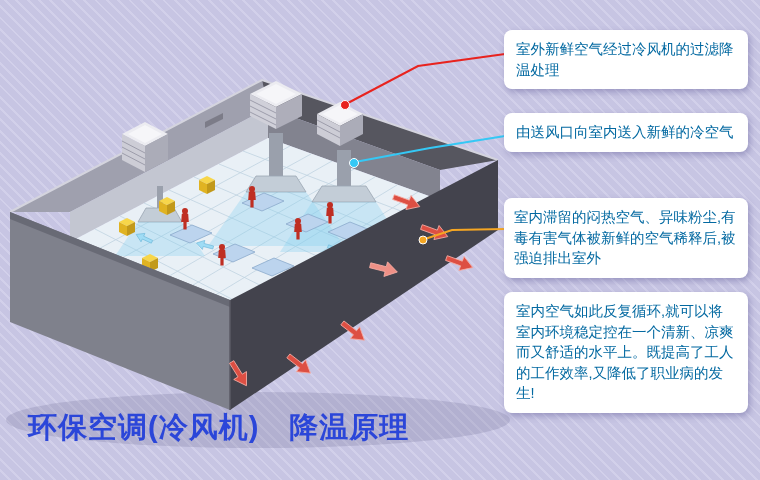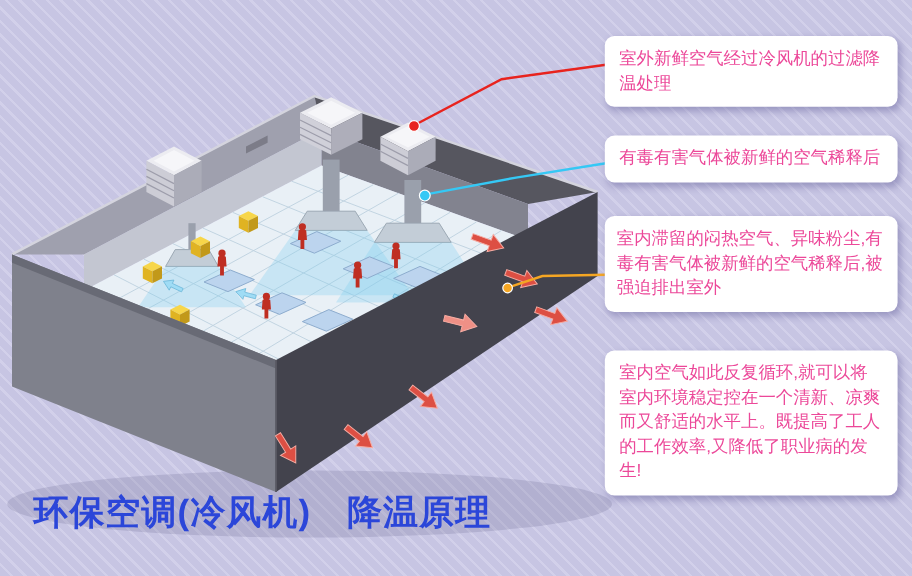--- a/index.html
+++ b/index.html
@@ -6,26 +6,26 @@
   .stage{
     position:relative;width:760px;height:480px;overflow:hidden;
     font-family:"Liberation Sans",sans-serif;
     background:repeating-linear-gradient(45deg,#c7c5e3 0px,#c7c5e3 6px,#d2d0ea 6px,#d2d0ea 8px);
   }
   .art{position:absolute;left:0;top:0;}
   .pointers{position:absolute;left:0;top:0;width:760px;height:480px;}
   .callout{
     position:absolute;left:504px;width:244px;box-sizing:border-box;
     background:#ffffff;border-radius:8px;padding:9px 12px;
-    color:#ec4899;font-size:14.5px;line-height:1.42;
+    color:#0369a1;font-size:14.5px;line-height:1.42;
     box-shadow:2px 3px 6px rgba(96,90,150,.45);
   }
   .callout-1{top:30px;}
   .callout-2{top:113px;}
-  .callout-3{top:180px;padding-left:10px;}
+  .callout-3{top:198px;padding-left:10px;}
   .callout-4{top:292px;}
   .main-title{
     position:absolute;left:28px;top:408px;
     font-size:29px;font-weight:bold;color:#2b46d9;letter-spacing:1px;
   }
 </style>
 </head>
 <body>
 
 <div class="stage">
@@ -186,21 +186,21 @@
     <polyline points="505,136 430,148 355,162" fill="none" stroke-width="2" stroke="#35c8f5"></polyline>
     <circle cx="354" cy="163" r="4.5" stroke="#ffffff" stroke-width="1" fill="#35c8f5"></circle>
     <polyline points="505,229 452,230 425,239" fill="none" stroke-width="2" stroke="#f5a623"></polyline>
     <circle cx="423" cy="240" r="4" stroke="#ffffff" stroke-width="1" fill="#f5a623"></circle>
   </svg>
 
   <div class="callout callout-1">
     <span>室外新鲜空气经过冷风机的过滤降温处理</span>
   </div>
   <div class="callout callout-2">
-    <span>有毒有害气体被新鲜的空气稀释后</span>
+    <span>由送风口向室内送入新鲜的冷空气</span>
   </div>
   <div class="callout callout-3">
     <span>室内滞留的闷热空气、异味粉尘,有毒有害气体被新鲜的空气稀释后,被强迫排出室外</span>
   </div>
   <div class="callout callout-4">
     <span>室内空气如此反复循环,就可以将室内环境稳定控在一个清新、凉爽而又舒适的水平上。既提高了工人的工作效率,又降低了职业病的发生!</span>
   </div>
 
   <div class="main-title">环保空调(冷风机)　降温原理</div>
 

